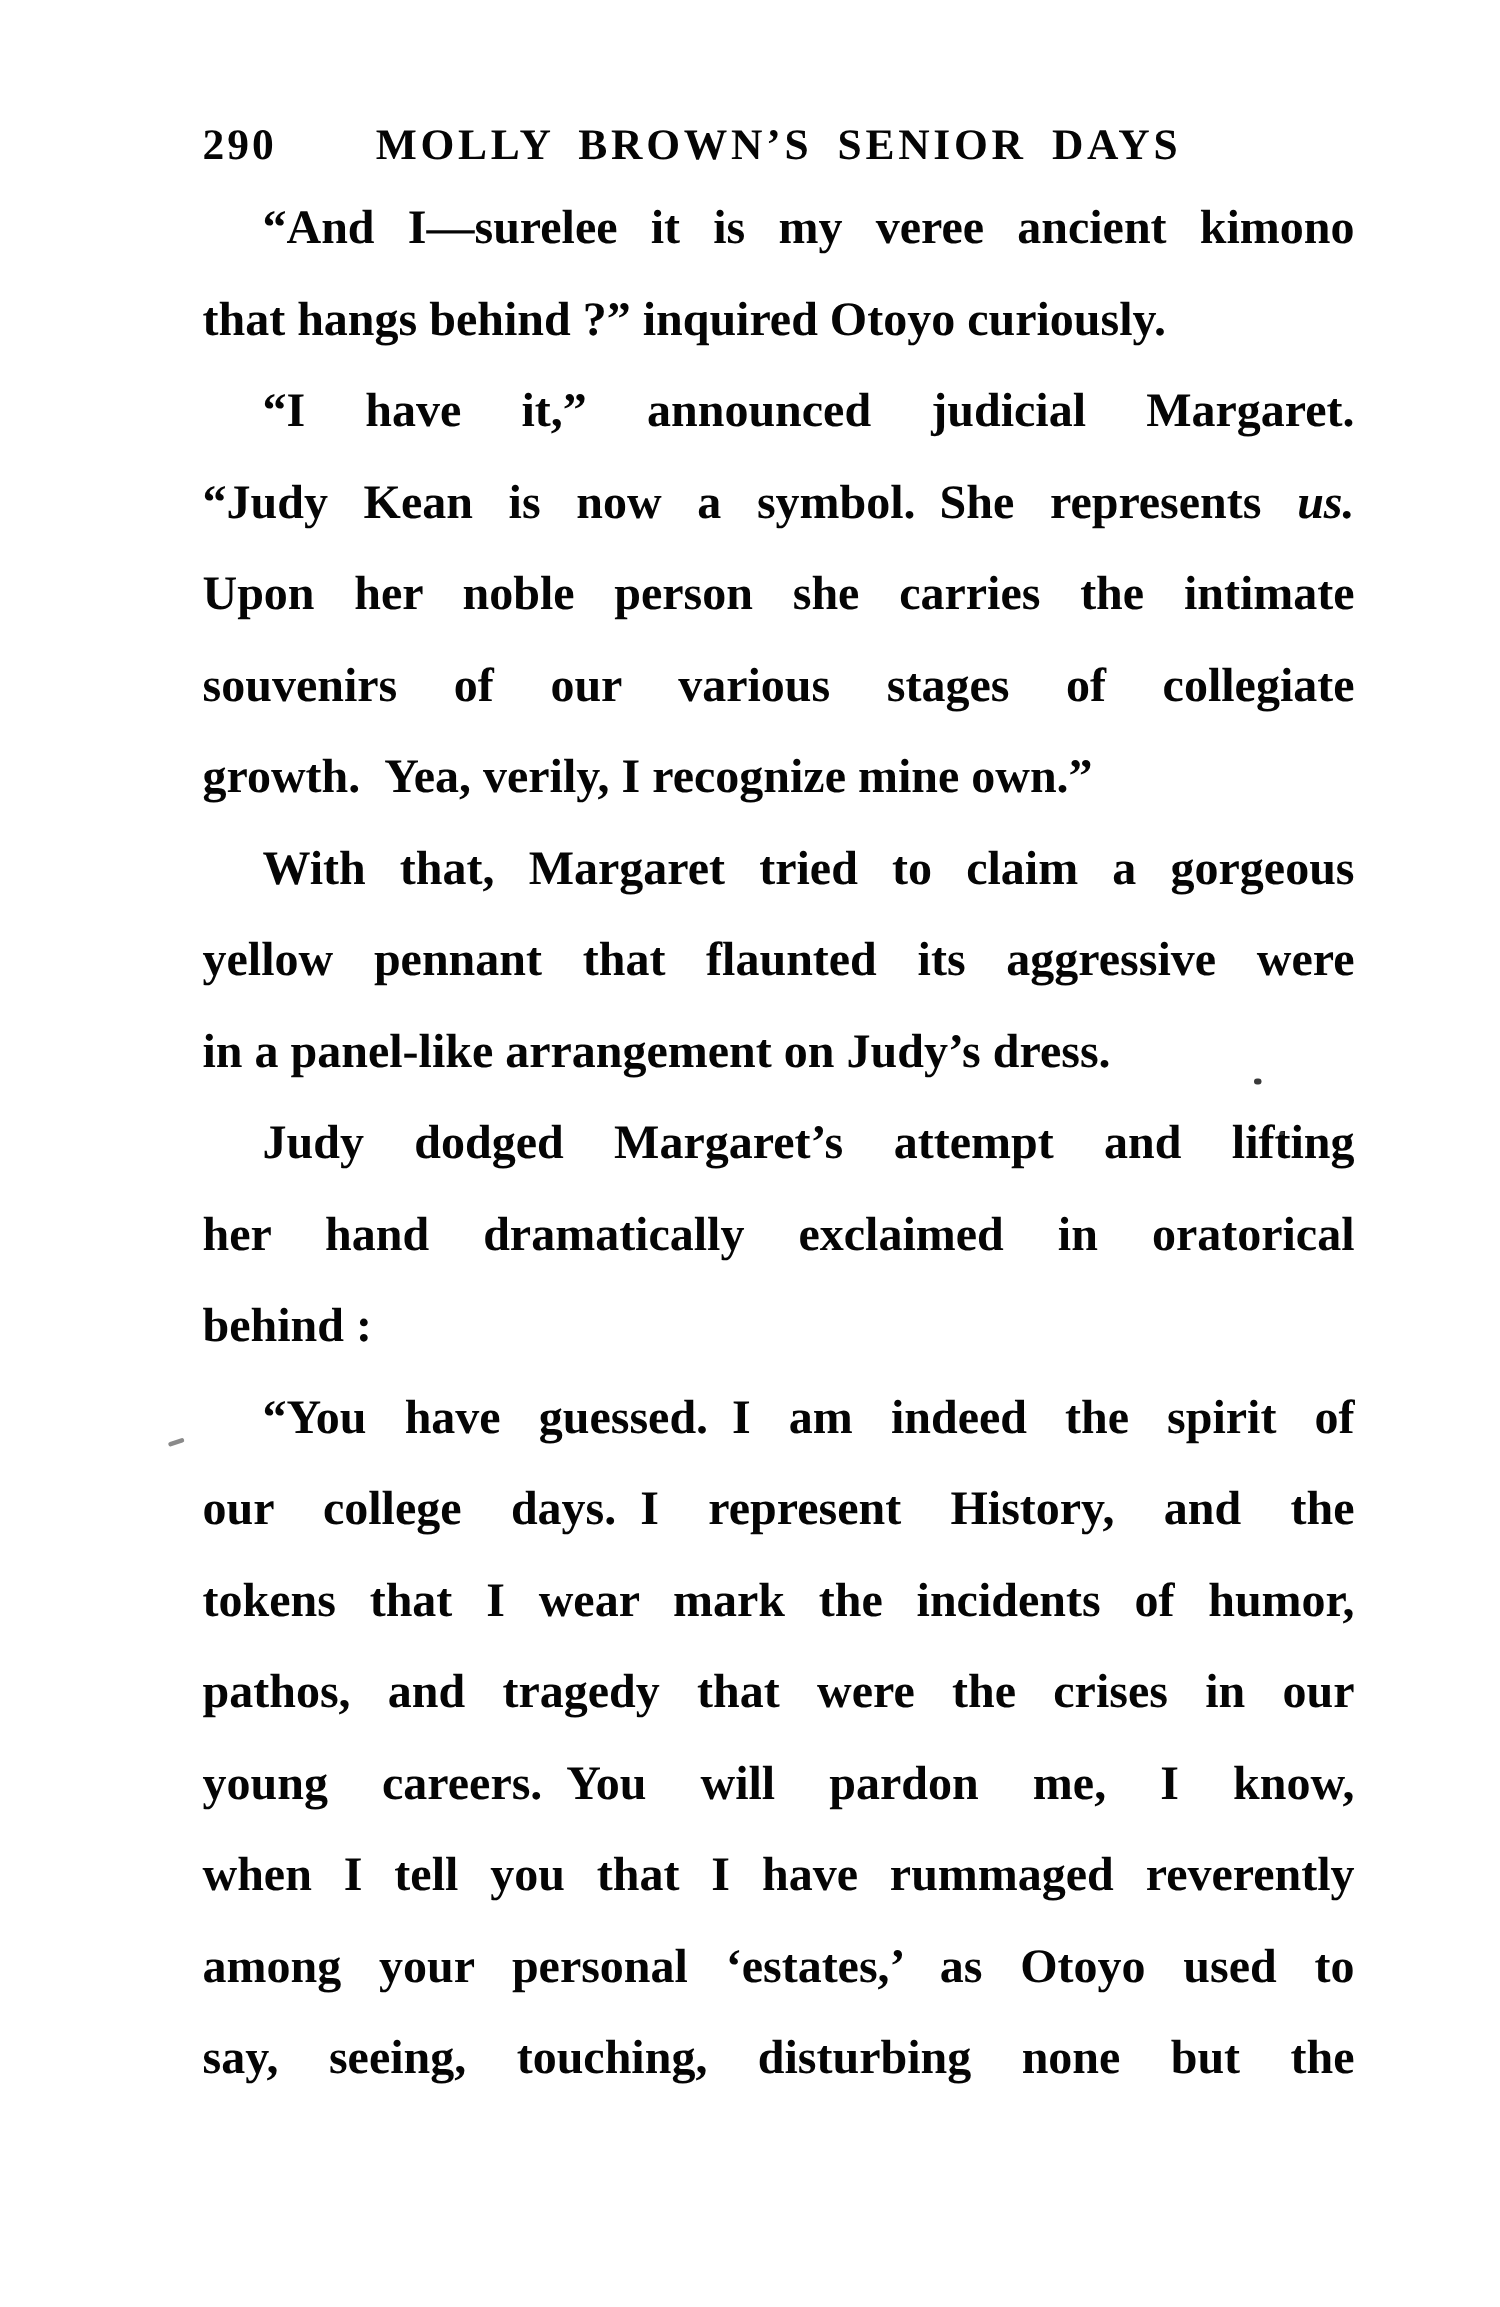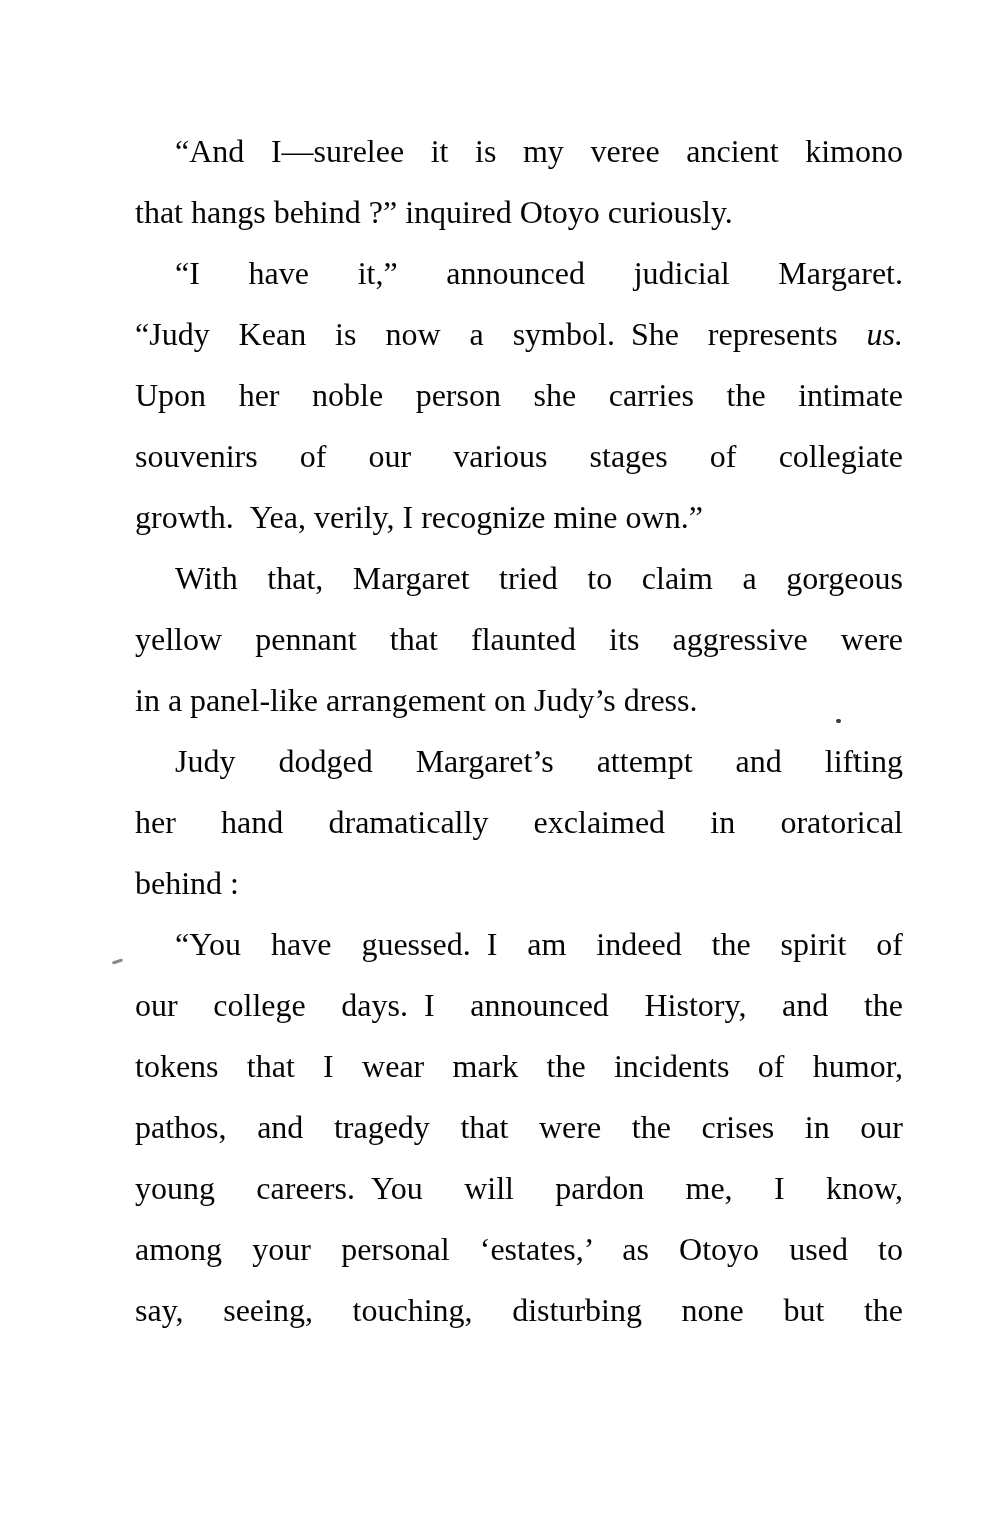--- a/index.html
+++ b/index.html
@@ -37,20 +37,21 @@
     text-align: center;
     letter-spacing: 2.5px;
     word-spacing: 7px;
     white-space: nowrap;
   }
   .body {
     position: absolute;
     left: 135px;
     top: 121px;
     width: 768px;
+    font-weight: bold;
   }
   .line {
     height: 61px;
     line-height: 61px;
     font-size: 32px;
     text-align: justify;
     text-align-last: justify;
     text-justify: inter-word;
     white-space: normal;
   }
@@ -70,38 +71,43 @@
   }
   .s1 { left: 836px; top: 719px; width: 5px; height: 4px; border-radius: 2px; }
   .s2 { left: 853px; top: 754px; width: 3px; height: 3px; border-radius: 2px; }
   .s3 { left: 112px; top: 960px; width: 11px; height: 3px; background: #8a8a8a;
         transform: rotate(-18deg); border-radius: 2px; }
 </style>
 </head>
 <body>
 
 <div class="page">
+  <div class="header">
+    <span class="pagenum">290</span>
+    <div class="title">MOLLY BROWN’S SENIOR DAYS</div>
+  </div>
   <div class="body" id="body">
       <div class="line indent"><span>“And I—surelee it is my veree ancient kimono</span></div>
       <div class="line endline"><span>that hangs behind ?” inquired Otoyo curiously.</span></div>
       <div class="line indent"><span>“I have it,” announced judicial Margaret.</span></div>
       <div class="line"><span>“Judy Kean is now a symbol. She represents </span><span class="it">us.</span></div>
       <div class="line"><span>Upon her noble person she carries the intimate</span></div>
       <div class="line"><span>souvenirs of our various stages of collegiate</span></div>
       <div class="line endline"><span>growth. Yea, verily, I recognize mine own.”</span></div>
       <div class="line indent"><span>With that, Margaret tried to claim a gorgeous</span></div>
       <div class="line"><span>yellow pennant that flaunted its aggressive were</span></div>
       <div class="line endline"><span>in a panel-like arrangement on Judy’s dress.</span></div>
       <div class="line indent"><span>Judy dodged Margaret’s attempt and lifting</span></div>
       <div class="line"><span>her hand dramatically exclaimed in oratorical</span></div>
       <div class="line endline"><span>behind :</span></div>
       <div class="line indent"><span>“You have guessed. I am indeed the spirit of</span></div>
-      <div class="line"><span>our college days. I announced History, and the</span></div>
+      <div class="line"><span>our college days. I represent History, and the</span></div>
       <div class="line"><span>tokens that I wear mark the incidents of humor,</span></div>
       <div class="line"><span>pathos, and tragedy that were the crises in our</span></div>
       <div class="line"><span>young careers. You will pardon me, I know,</span></div>
+      <div class="line"><span>when I tell you that I have rummaged reverently</span></div>
       <div class="line"><span>among your personal ‘estates,’ as Otoyo used to</span></div>
       <div class="line"><span>say, seeing, touching, disturbing none but the</span></div>
     </div>
   <div class="speck s1"></div>
   <div class="speck s2"></div>
   <div class="speck s3"></div>
 </div>
 
 </body></html>

